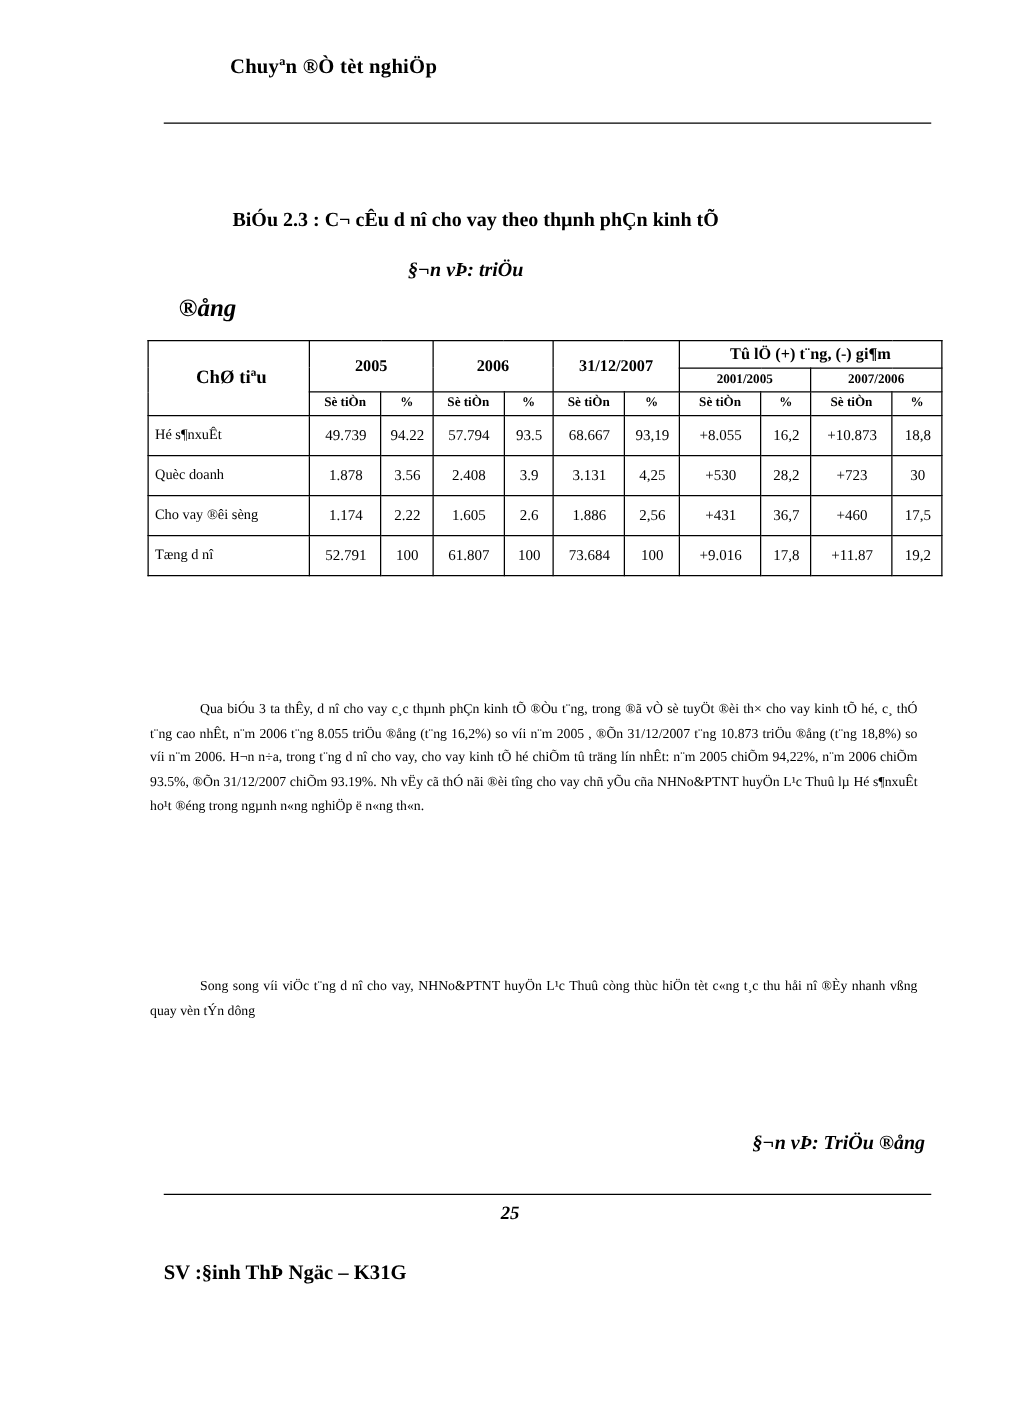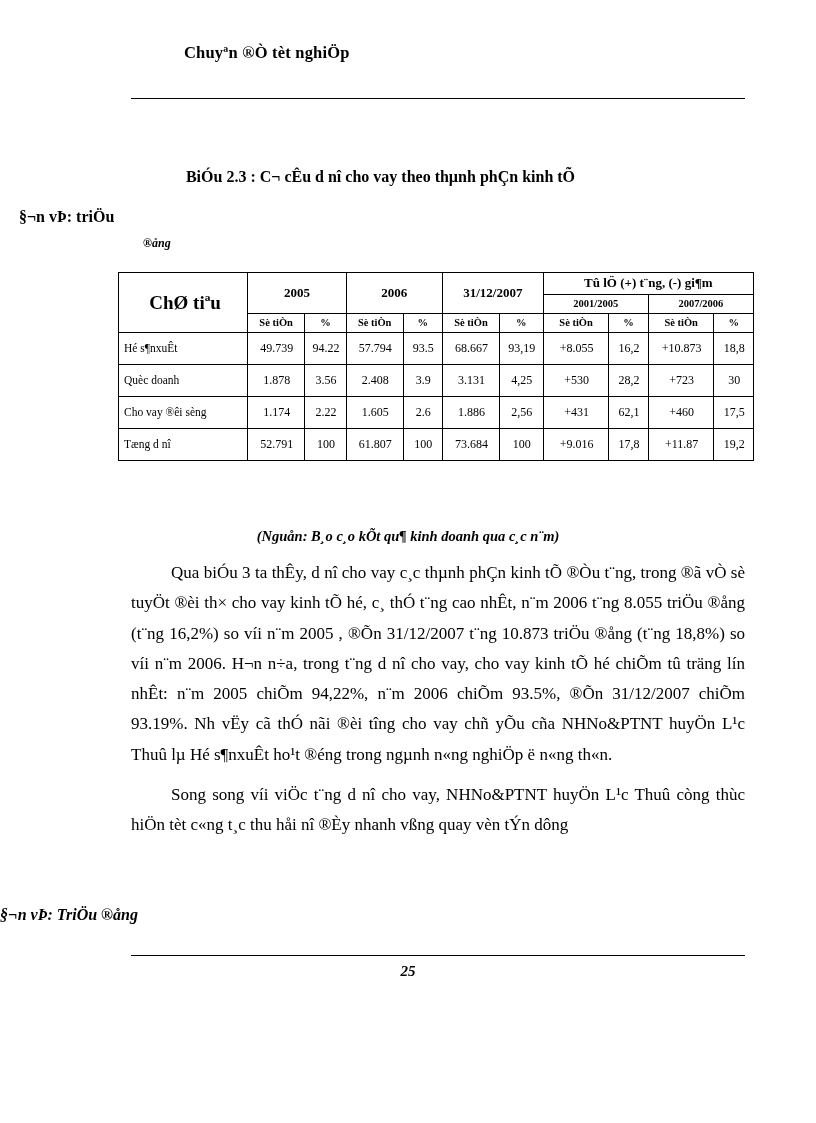--- a/index.html
+++ b/index.html
@@ -70,30 +70,30 @@
     width: 761px;
     text-align: center;
     font-size: 16px;
     font-weight: bold;
   }
   .unit-line {
     position: absolute;
     left: 0;
     top: 208px;
     width: 745px;
-    text-align: left;
+    text-align: center;
     font-size: 16px;
     font-weight: bold;
-    padding-left: 19px;
+    font-style: italic;
   }
   .unit-line2 {
     position: absolute;
     left: 143px;
     top: 236px;
-    font-size: 12px;
+    font-size: 20px;
     font-weight: bold;
     font-style: italic;
   }
   table.data {
     position: absolute;
     left: 118px;
     top: 272px;
     width: 636px;
     border-collapse: collapse;
     font-family: "Liberation Serif", serif;
@@ -121,61 +121,62 @@
     padding-left: 5px;
   }
   table.data td.num {
     text-align: center;
     font-size: 12px;
     padding-left: 5px;
   }
   .row-head-cell {
     text-align: left;
     font-weight: bold;
-    font-size: 19px;
+    font-size: 15px;
     padding-left: 8px !important;
   }
   .yearhead {
     font-size: 13px;
     font-weight: bold;
   }
   .source-line {
     position: absolute;
     left: 0;
     top: 528px;
     width: 816px;
     text-align: center;
     font-size: 14.5px;
     font-weight: bold;
     font-style: italic;
   }
   .body-para {
     position: absolute;
-    left: 131px;
-    width: 614px;
-    font-size: 17px;
+    left: 120px;
+    width: 614px;
+    font-size: 11px;
     text-align: justify;
     line-height: 1.78;
   }
   #para1 { top: 558px; }
   #para2 { top: 780px; }
   .indent { display: inline-block; width: 40px; }
   .title-2 {
     position: absolute;
     left: 131px;
     top: 864px;
     width: 614px;
     font-size: 16.5px;
     font-weight: bold;
   }
   .unit-line3 {
     position: absolute;
     left: 0;
     top: 906px;
     width: 740px;
+    text-align: right;
     font-size: 16px;
     font-weight: bold;
     font-style: italic;
   }
 </style>
 </head>
 <body>
 
 <div class="page">
 
@@ -254,44 +255,44 @@
       </tr>
       <tr style="height:32px">
         <td class="label">Cho vay ®êi sèng</td>
         <td class="num">1.174</td>
         <td class="num">2.22</td>
         <td class="num">1.605</td>
         <td class="num">2.6</td>
         <td class="num">1.886</td>
         <td class="num">2,56</td>
         <td class="num">+431</td>
-        <td class="num">62,1</td>
+        <td class="num">36,7</td>
         <td class="num">+460</td>
         <td class="num">17,5</td>
       </tr>
       <tr style="height:32px">
         <td class="label">Tæng d­ nî</td>
         <td class="num">52.791</td>
         <td class="num">100</td>
         <td class="num">61.807</td>
         <td class="num">100</td>
         <td class="num">73.684</td>
         <td class="num">100</td>
         <td class="num">+9.016</td>
         <td class="num">17,8</td>
         <td class="num">+11.87</td>
         <td class="num">19,2</td>
       </tr>
     </tbody>
   </table>
 
-  <div class="source-line">(Nguån: B¸o c¸o kÕt qu¶ kinh doanh qua c¸c n¨m)</div>
 
   <div class="body-para" id="para1"><span class="indent"></span><span>Qua biÓu 3 ta thÊy, d­ nî cho vay c¸c thµnh phÇn kinh tÕ ®Òu t¨ng, trong ®ã vÒ sè tuyÖt ®èi th× cho vay kinh tÕ hé, c¸ thÓ t¨ng cao nhÊt, n¨m 2006 t¨ng 8.055 triÖu ®ång (t¨ng 16,2%) so víi n¨m 2005 , ®Õn 31/12/2007 t¨ng 10.873 triÖu ®ång (t¨ng 18,8%) so víi n¨m 2006. H¬n n÷a, trong t¨ng d­ nî cho vay, cho vay kinh tÕ hé chiÕm tû träng lín nhÊt: n¨m 2005 chiÕm 94,22%, n¨m 2006 chiÕm 93.5%, ®Õn 31/12/2007 chiÕm 93.19%. Nh­ vËy cã thÓ nãi ®èi tîng cho vay chñ yÕu cña NHNo&amp;PTNT huyÖn L¹c Thuû lµ Hé s¶nxuÊt ho¹t ®éng trong ngµnh n«ng nghiÖp ë n«ng th«n.</span></div>
 
   <div class="body-para" id="para2"><span class="indent"></span><span>Song song víi viÖc t¨ng d­ nî cho vay, NHNo&amp;PTNT huyÖn L¹c Thuû còng thùc hiÖn tèt c«ng t¸c thu håi nî ®Èy nhanh vßng quay vèn tÝn dông</span></div>
 
   <div class="unit-line3">§¬n vÞ: TriÖu ®ång</div>
 
   <div class="rule-bottom"></div>
   <div class="page-number">25</div>
+  <div class="footer-text">SV :§inh ThÞ Ngäc – K31G</div>
 
 </div>
 
 </body></html>

